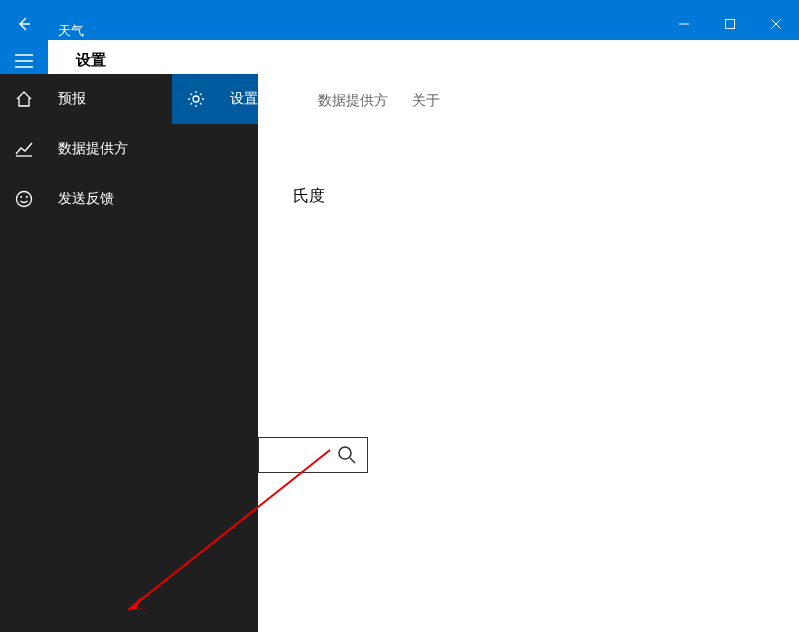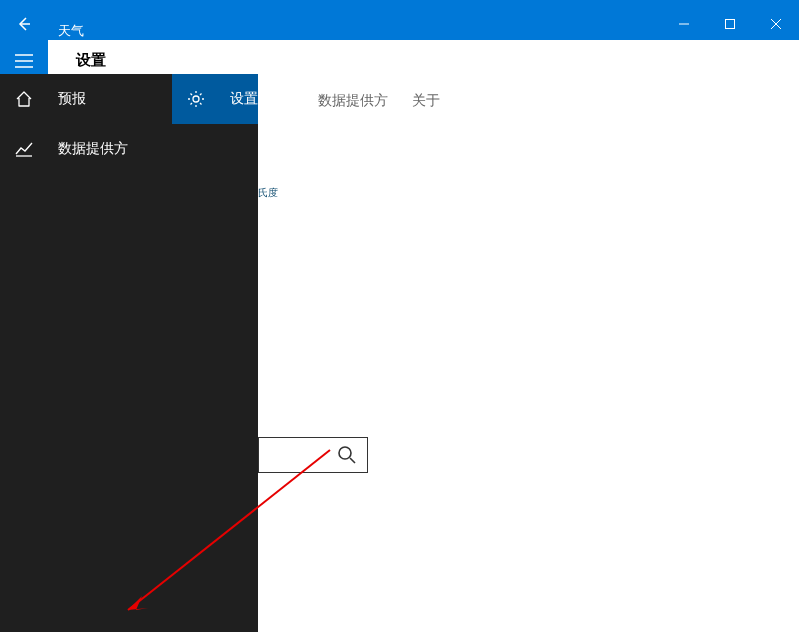--- a/index.html
+++ b/index.html
@@ -10,21 +10,21 @@
     .titlebar-title { font-size: 13px; padding-left: 10px; flex: 1; }
     .titlebar-controls { display: flex; }
     .titlebar-btn { width: 46px; height: 32px; display: flex; align-items: center; justify-content: center; }
     
     .subheader { height: 42px; background: #fff; display: flex; align-items: center; border-bottom: 1px solid transparent; }
     .hamburger { width: 48px; height: 42px; display: flex; align-items: center; justify-content: center; background: #0078D7; color: #fff; }
     .subheader-title { font-size: 15px; font-weight: 600; padding-left: 28px; color: #000; }
     
     .content-area { position: absolute; top: 74px; left: 0; right: 0; bottom: 0; background: #fff; }
     .content-tabs { display: flex; gap: 24px; padding: 18px 0 0 280px; color: #666; font-size: 14px; }
-    .content-visible-text { position: absolute; left: 258px; top: 112px; color: #0c4a6e; font-size: 10px; }
+    .content-visible-text { position: absolute; left: 258px; top: 112px; color: #000000; font-size: 16px; padding-left: 35px; }
     
     .search-box { position: absolute; left: 258px; top: 363px; width: 110px; height: 36px; border: 1.5px solid #333; display: flex; align-items: center; justify-content: flex-end; padding-right: 10px; }
     
     .sidebar { position: absolute; top: 74px; left: 0; width: 258px; bottom: 0; background: #1F1F1F; color: #fff; display: flex; flex-direction: row; }
     .sidebar-top { flex: 1; }
     .sidebar-item { height: 50px; display: flex; align-items: center; padding-left: 14px; font-size: 14px; cursor: default; }
     .sidebar-item .icon { width: 20px; height: 20px; display: flex; align-items: center; justify-content: center; margin-right: 24px; }
     .sidebar-item.active { background: #005A9E; }
     
     .annotation-arrow { position: absolute; pointer-events: none; }
@@ -97,20 +97,31 @@
     </div>
     <div class="sidebar-item">
       <span class="icon">
         <svg width="18" height="18" viewBox="0 0 18 18">
             <path d="M1 14 L6 8 L10 11 L17 3" stroke="#fff" stroke-width="1.3" fill="none"></path>
             <path d="M1 16 H17" stroke="#fff" stroke-width="1.3"></path>
           </svg>
       </span>
       <span>数据提供方</span>
     </div>
+    <div class="sidebar-item">
+      <span class="icon">
+        <svg width="18" height="18" viewBox="0 0 18 18">
+            <circle cx="9" cy="9" r="7.5" stroke="#fff" stroke-width="1.3" fill="none"></circle>
+            <circle cx="6.2" cy="7" r="1" fill="#fff"></circle>
+            <circle cx="11.8" cy="7" r="1" fill="#fff"></circle>
+            <path d="M5.5 11 Q9 14 12.5 11" stroke="#fff" stroke-width="1.3" fill="none"></path>
+          </svg>
+      </span>
+      <span>发送反馈</span>
+    </div>
   </div>
   <div class="sidebar-bottom">
     <div class="sidebar-item active">
       <span class="icon">
         <svg width="18" height="18" viewBox="0 0 18 18">
             <circle cx="9" cy="9" r="3" stroke="#fff" stroke-width="1.3" fill="none"></circle>
             <path d="M9 1 V3 M9 15 V17 M1 9 H3 M15 9 H17 M3.5 3.5 L5 5 M13 13 L14.5 14.5 M14.5 3.5 L13 5 M5 13 L3.5 14.5" stroke="#fff" stroke-width="1.3"></path>
           </svg>
       </span>
       <span>设置</span>

